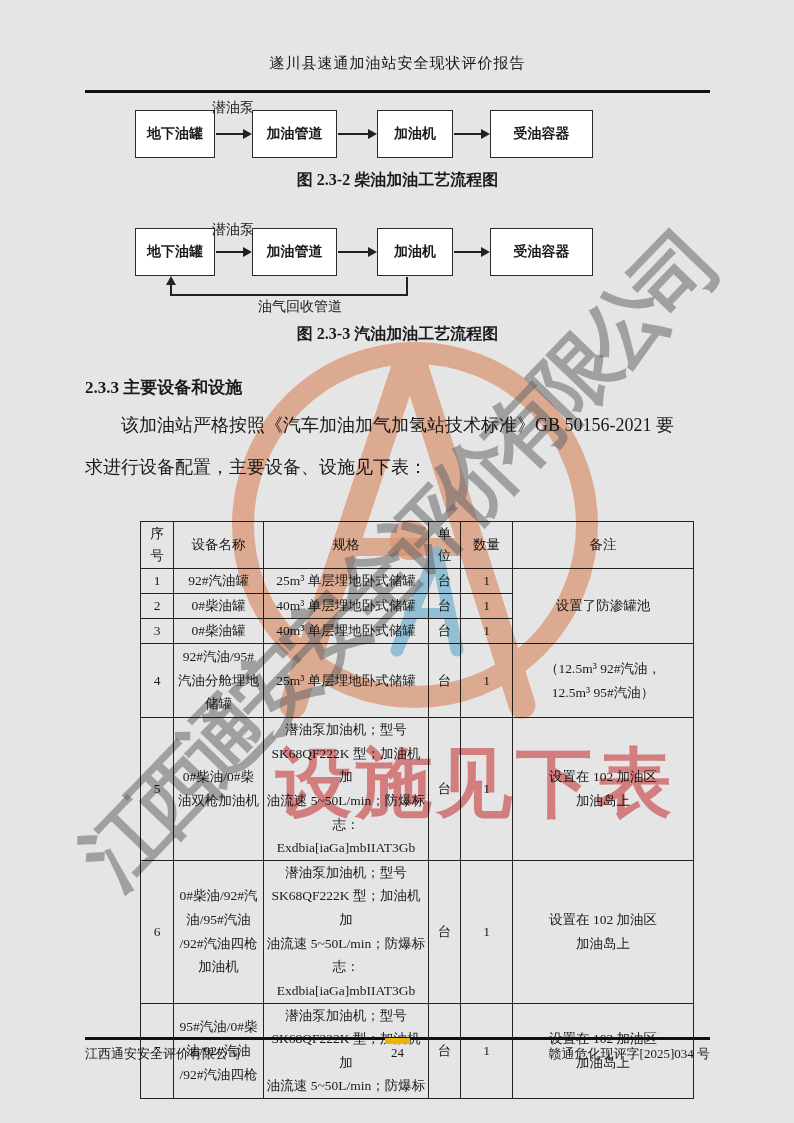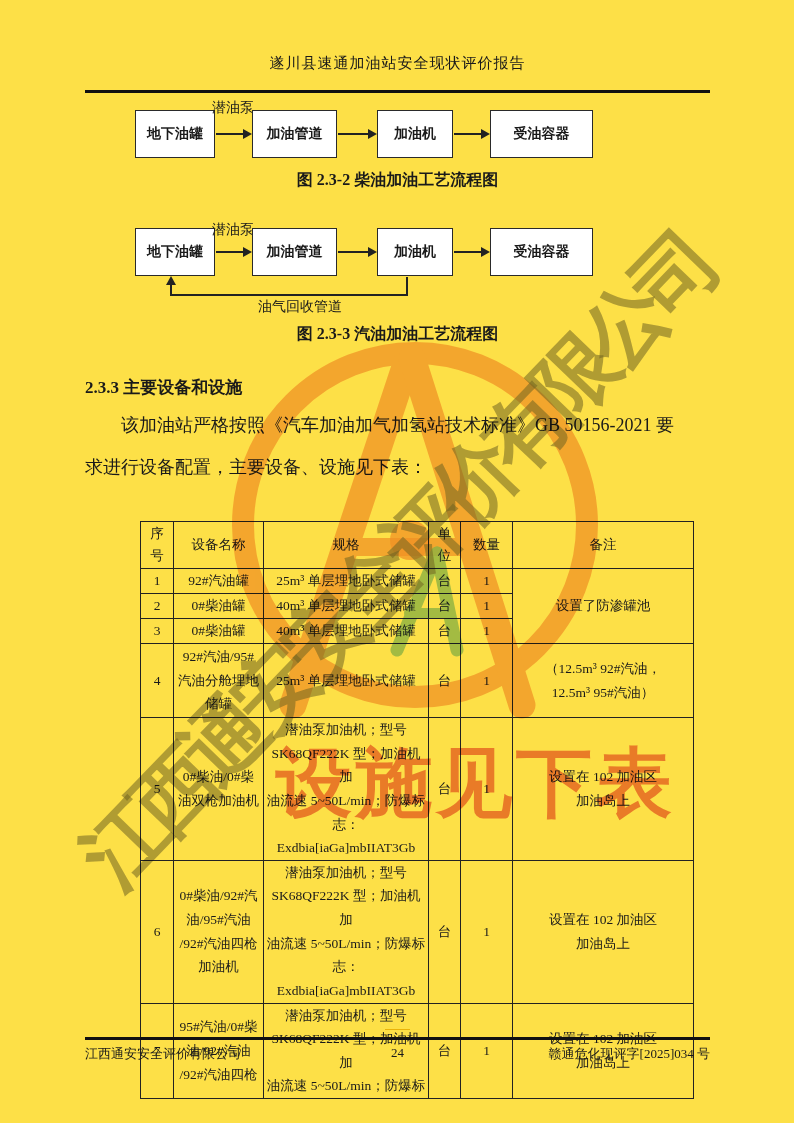--- a/index.html
+++ b/index.html
@@ -1,29 +1,29 @@
 <!DOCTYPE html>
 <html><head>
 <meta charset="utf-8">
 <style>
   html,body{margin:0;padding:0;background:#888;}
   .page{
-    position:relative;width:794px;height:1123px;background:#fde047;margin:0 auto;
+    position:relative;width:794px;height:1123px;background:#e5e5e5;margin:0 auto;
     font-family:"Liberation Serif","DejaVu Serif",serif;color:#1a1a1a;overflow:hidden;
   }
   .abs{position:absolute;}
   
   .doc-header-title{top:54px;left:85px;width:625px;text-align:center;font-size:15px;letter-spacing:1px;}
   .rule{background:#111;height:3px;left:85px;width:625px;}
   .header-rule{top:90px;}
   .footer-rule{top:1037px;}
   .footer-text{top:1045px;font-size:13px;}
   .footer-left{left:85px;}
   .footer-page{left:85px;width:625px;text-align:center;}
-  .footer-page span{border-top:1px solid #eab308;padding:15px 6px 0 6px;}
+  .footer-page span{border-top:6px solid #eab308;padding:1px 6px 0 6px;}
   .footer-right{right:84px;}
   
   .fc-box{border:1px solid #2a2a2a;display:flex;align-items:center;justify-content:center;
           font-size:14px;background:#fff;box-sizing:border-box;font-weight:bold;}
   .fc-label{font-size:14px;}
   .arrow-line{background:#222;height:2px;}
   .arrow-head-right{width:0;height:0;border-left:9px solid #222;border-top:5px solid transparent;border-bottom:5px solid transparent;}
   .arrow-head-up{width:0;height:0;border-bottom:9px solid #222;border-left:5px solid transparent;border-right:5px solid transparent;}
   .thin-line{background:#222;}
   .fc-caption{left:85px;width:625px;text-align:center;font-weight:bold;font-size:16px;}

